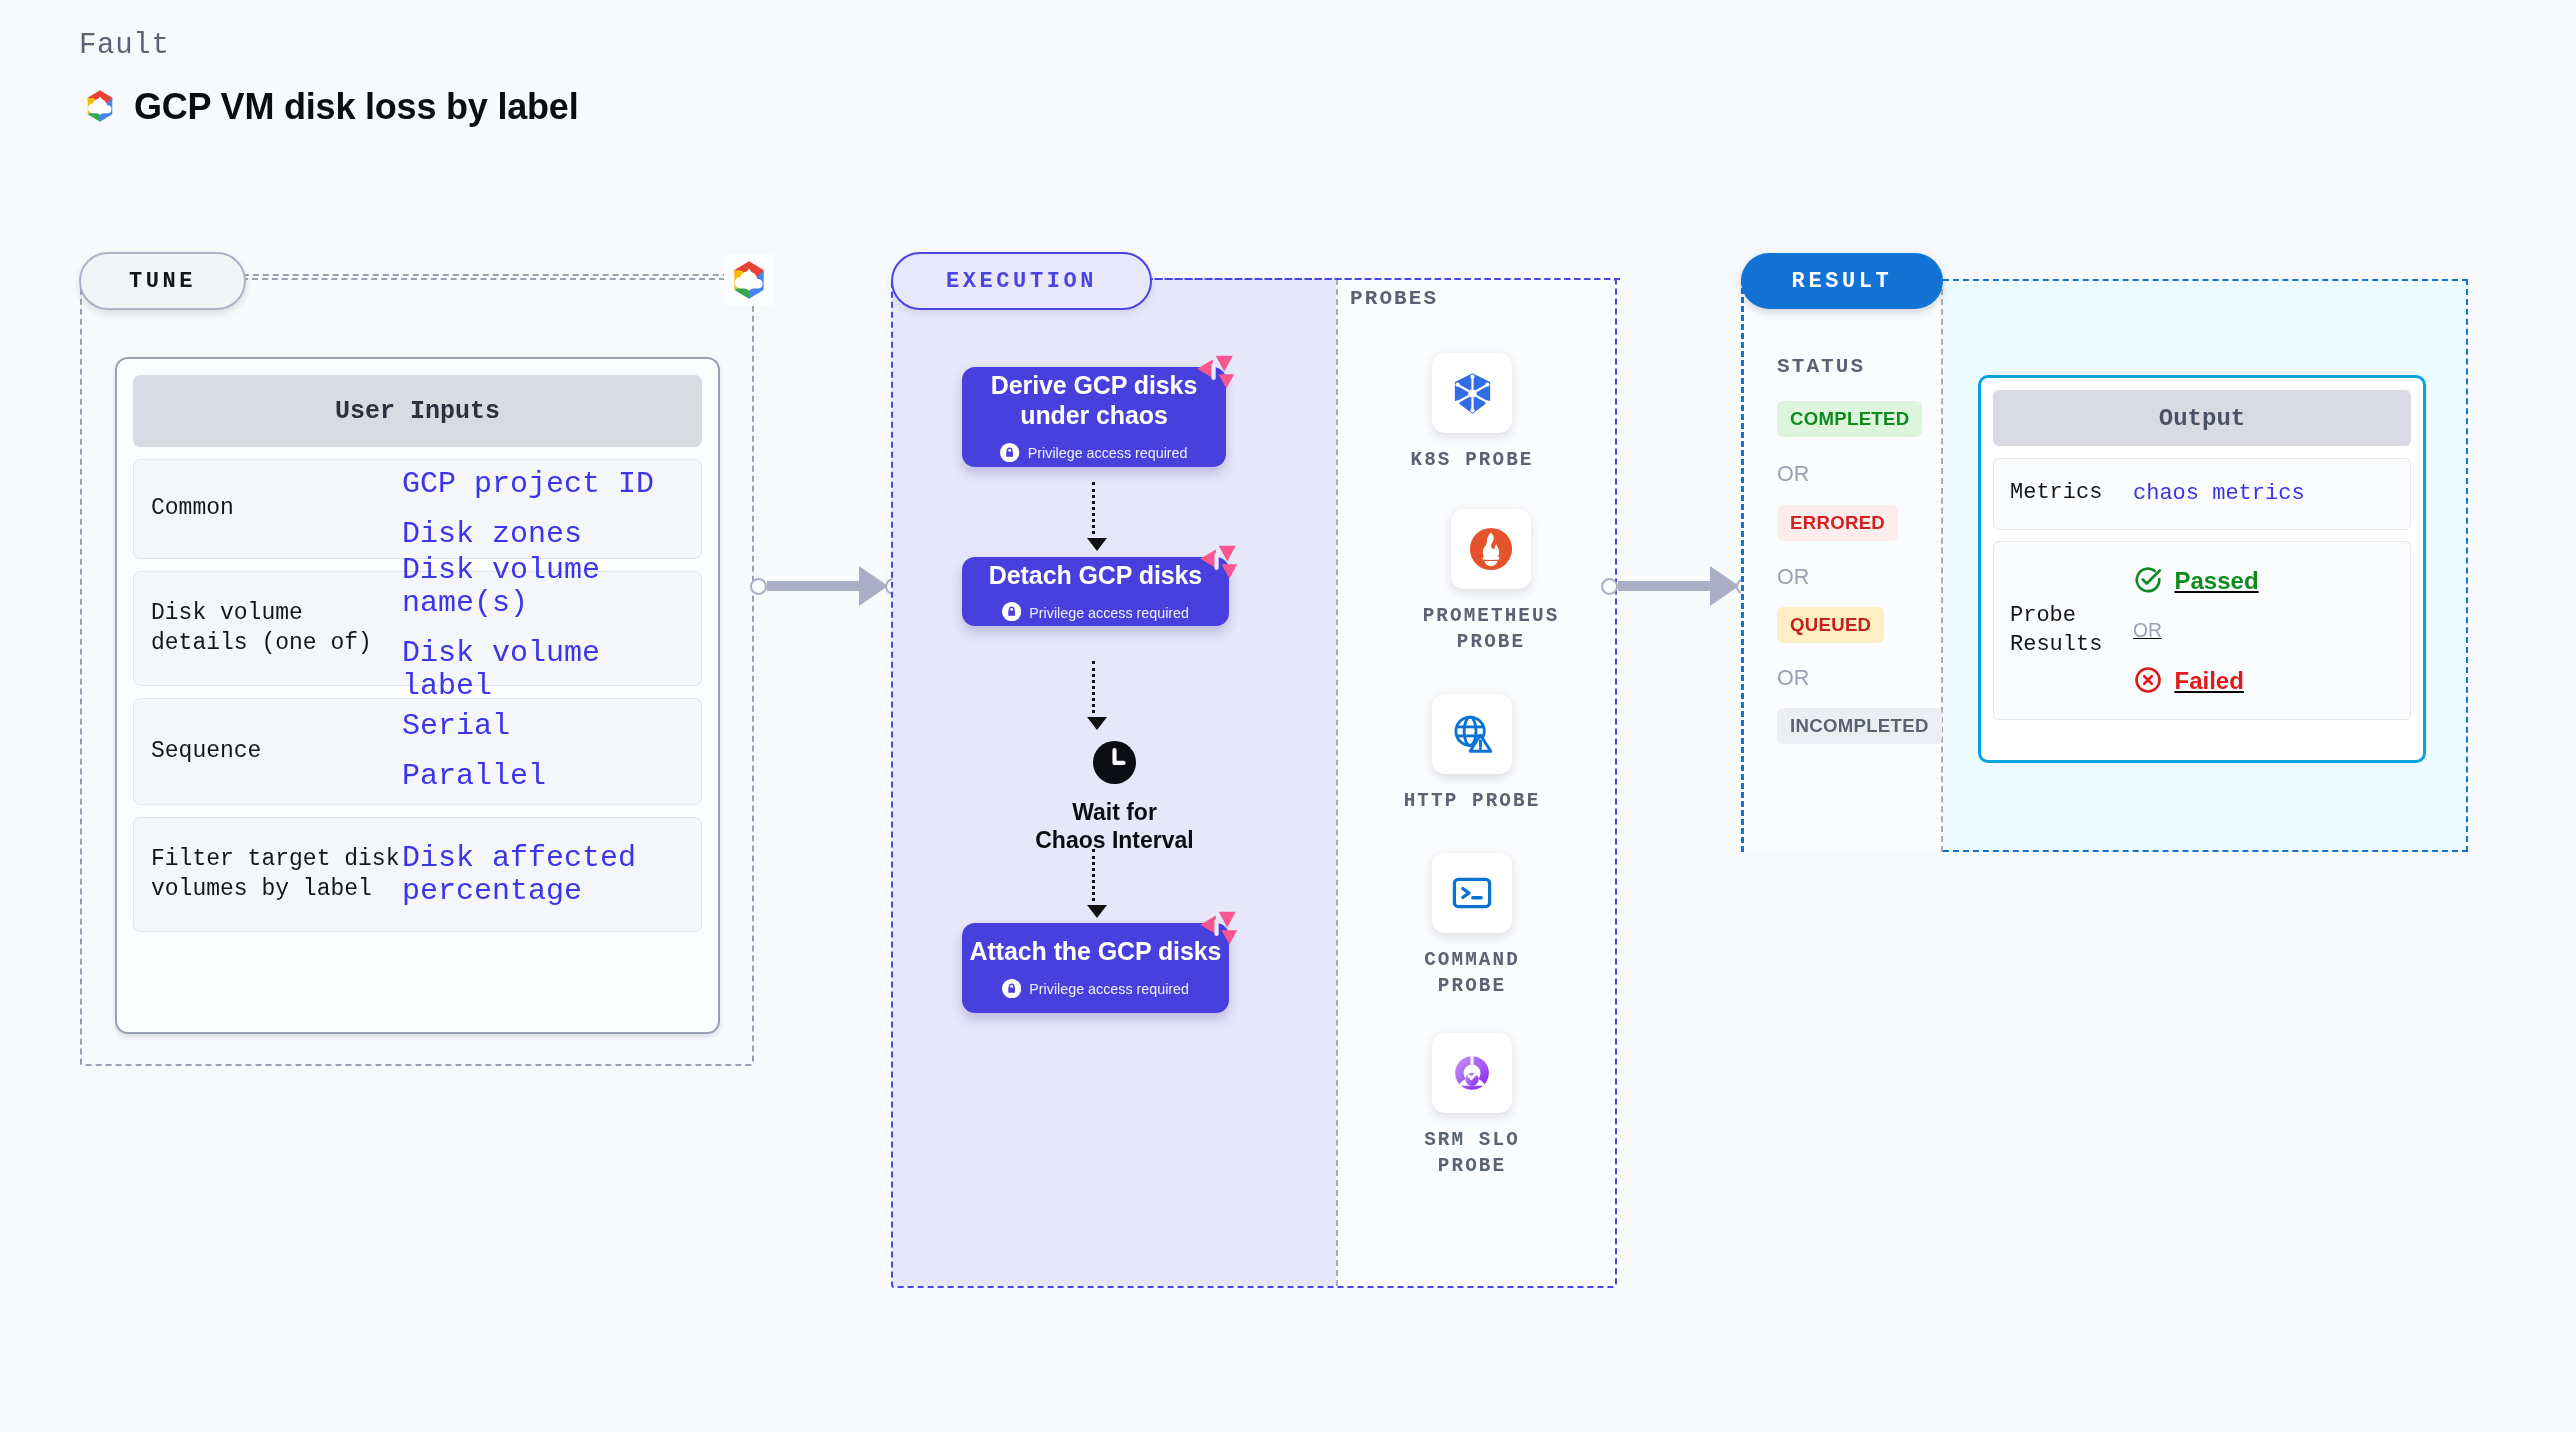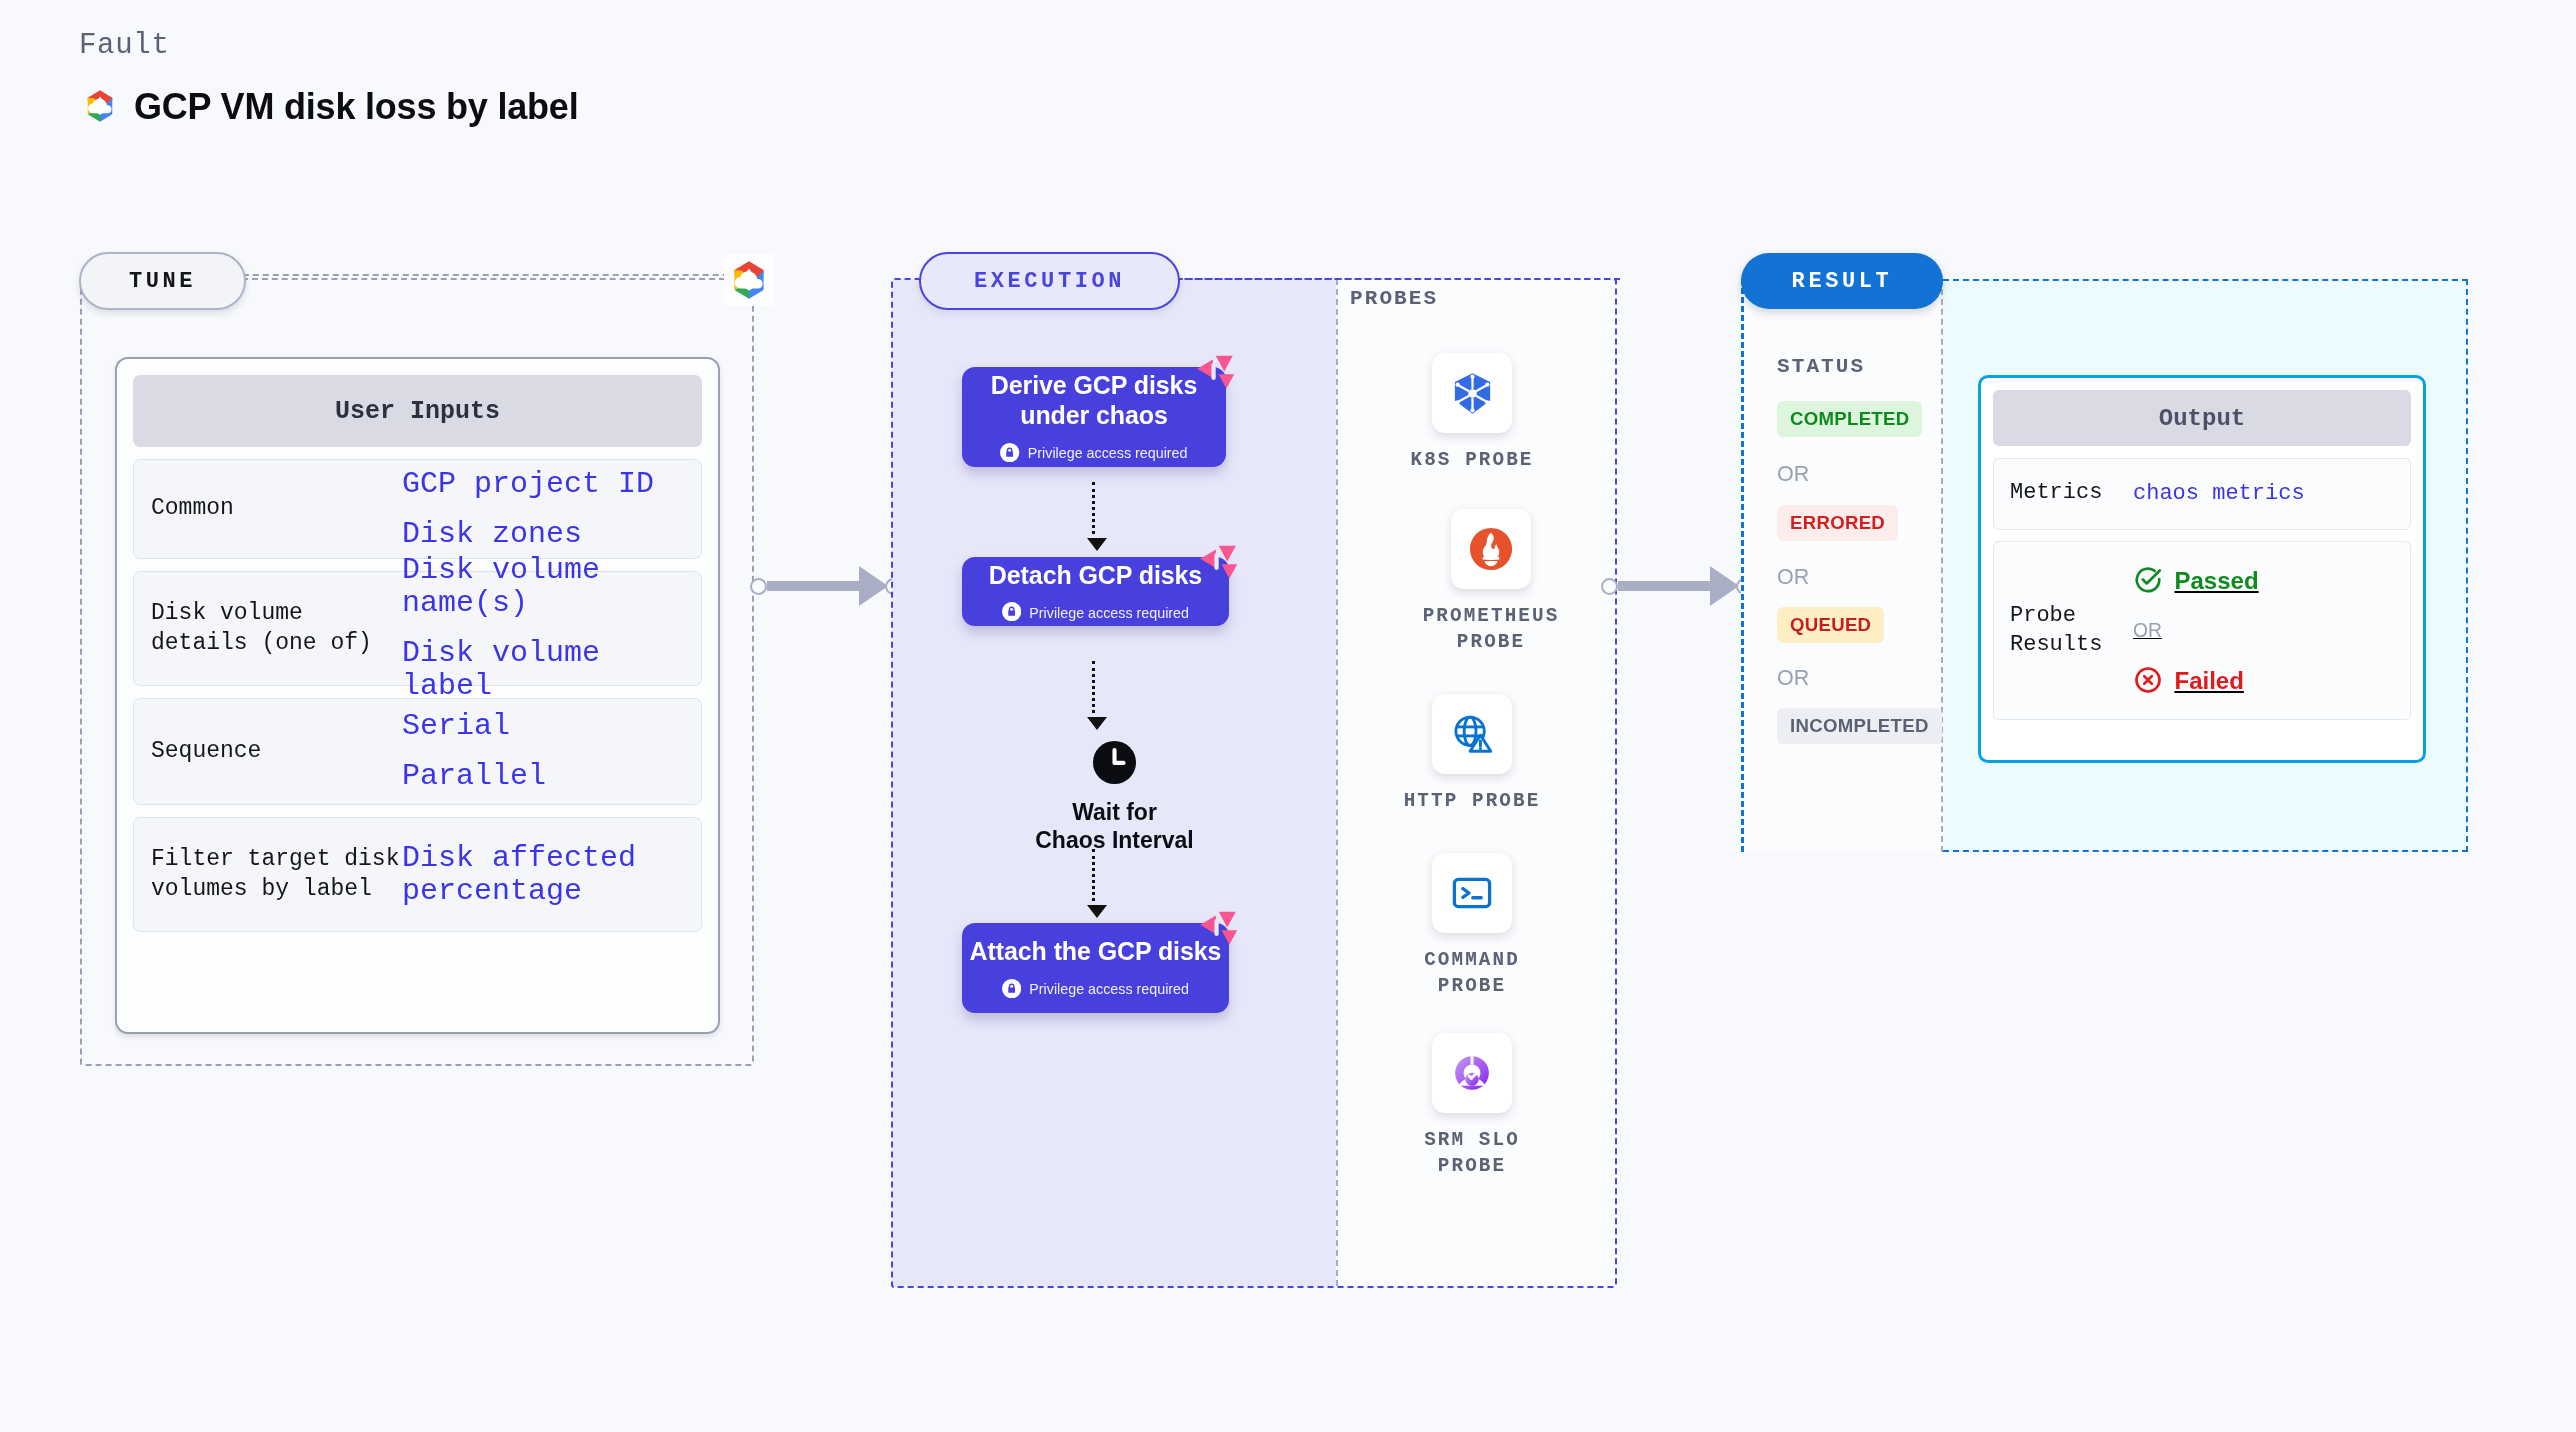--- a/index.html
+++ b/index.html
@@ -27,21 +27,21 @@
     border-radius:716px;z-index:9;
     font-family:"Liberation Mono", monospace;
     font-weight:bold;letter-spacing:3.6px;
   }
   #tune-badge{
     left:79px;top:252px;width:163px;height:54px;
     background:#f2f4f8;border:2.1px solid #aeb3c7;color:#14161c;
     font-size:22px;box-shadow:0 3.6px 7.2px rgba(30,35,60,.13);
   }
   #execution-badge{
-    left:919px;top:252px;width:257px;height:54px;
+    left:891px;top:252px;width:257px;height:54px;
     background:#e8e8fb;border:2.9px solid #4b45e0;color:#4b45e0;
     font-size:22px;box-shadow:0 3.6px 7.2px rgba(30,35,60,.10);
   }
   #result-badge{
     left:1741px;top:253px;width:202px;height:56px;
     background:#1273d4;border:none;color:#ffffff;
     font-size:22px;box-shadow:0 3.6px 8.6px rgba(30,35,60,.18);
   }
 
   

